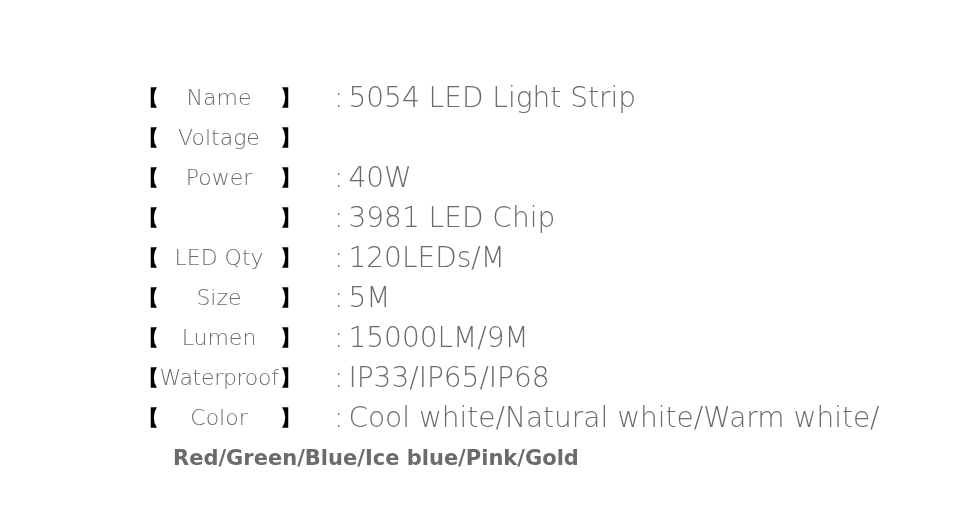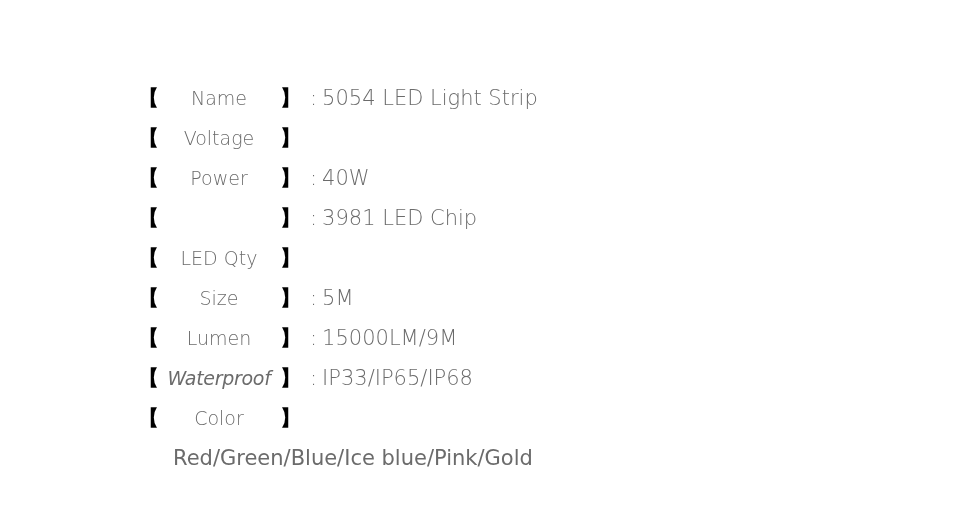--- a/index.html
+++ b/index.html
@@ -53,50 +53,49 @@
     font-weight: 700;
     font-family: "DejaVu Sans", "Liberation Sans", sans-serif;
     flex: 0 0 auto;
     letter-spacing: -1px;
   }
 
   .spec-label {
     flex: 1 1 auto;
     text-align: center;
     color: #6b6b6b;
-    font-size: 19px;
+    font-size: 22px;
     font-weight: 300;
     padding: 0 2px;
     overflow: visible;
   }
 
   
   .spec-row.is-wide .spec-label {
     padding: 0;
     letter-spacing: -0.3px;
-    font-style: italic;
   }
 
   .spec-value-cell {
-    margin-left: 10px;
+    margin-left: 34px;
+    color: #6b6b6b;
+    font-size: 28px;
+    font-weight: 300;
+    line-height: 40px;
+  }
+
+  .spec-colon {
+    color: #6b6b6b;
+    margin-right: 5px;
+  }
+
+  .spec-value-line2 {
     color: #6b6b6b;
     font-size: 21px;
-    font-weight: 300;
-    line-height: 40px;
-  }
-
-  .spec-colon {
-    color: #6b6b6b;
-    margin-right: 5px;
-  }
-
-  .spec-value-line2 {
-    color: #6b6b6b;
-    font-size: 21px;
-    font-weight: 400;
+    font-weight: 700;
     line-height: 40px;
     height: 40px;
     padding-left: 35px;
     white-space: nowrap;
   }
 </style>
 </head>
 <body>
 
 <div id="spec-sheet">
@@ -142,20 +141,23 @@
         <span class="spec-colon">:</span><span>3981 LED Chip</span>
       </div>
     </div>
 
     <div class="spec-row">
       <div class="spec-label-cell">
         <span class="bracket">【</span>
         <span class="spec-label">LED Qty</span>
         <span class="bracket">】</span>
       </div>
+      <div class="spec-value-cell">
+        <span class="spec-colon">:</span><span>120LEDs/M</span>
+      </div>
     </div>
 
     <div class="spec-row">
       <div class="spec-label-cell">
         <span class="bracket">【</span>
         <span class="spec-label">Size</span>
         <span class="bracket">】</span>
       </div>
       <div class="spec-value-cell">
         <span class="spec-colon">:</span><span>5M</span>
@@ -182,19 +184,22 @@
       <div class="spec-value-cell">
         <span class="spec-colon">:</span><span>IP33/IP65/IP68</span>
       </div>
     </div>
 
     <div class="spec-row">
       <div class="spec-label-cell">
         <span class="bracket">【</span>
         <span class="spec-label">Color</span>
         <span class="bracket">】</span>
+      </div>
+      <div class="spec-value-cell">
+        <span class="spec-colon">:</span><span>Cool white/Natural white/Warm white/</span>
       </div>
     </div>
 
     <div class="spec-value-line2">Red/Green/Blue/Ice blue/Pink/Gold</div>
 
   </div>
 </div>
 
 </body></html>

